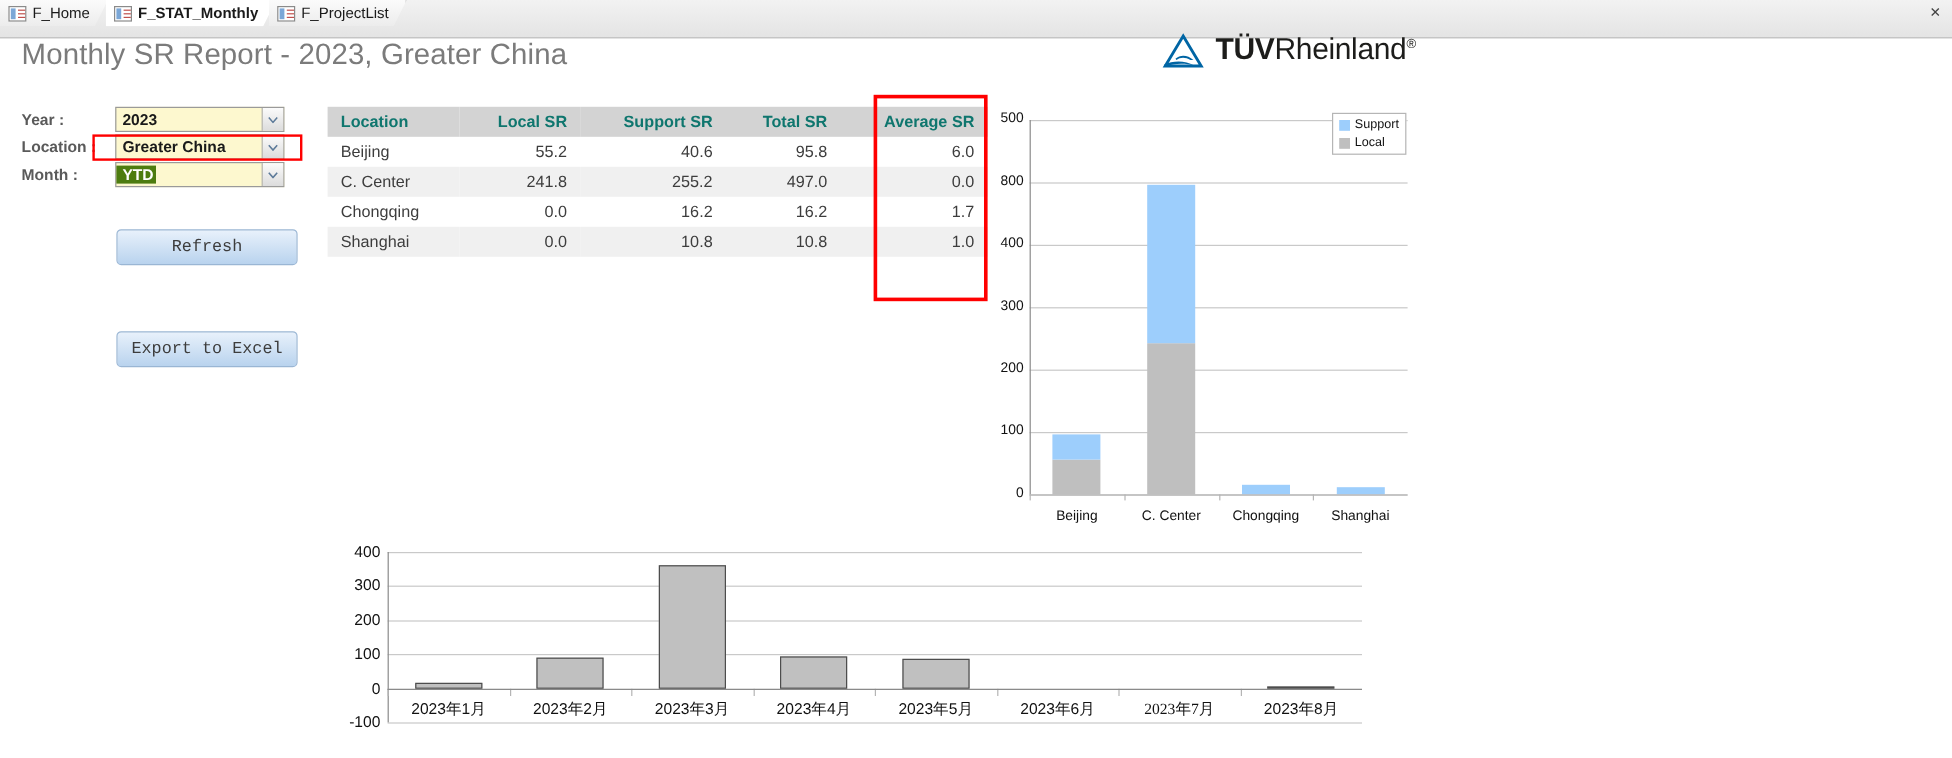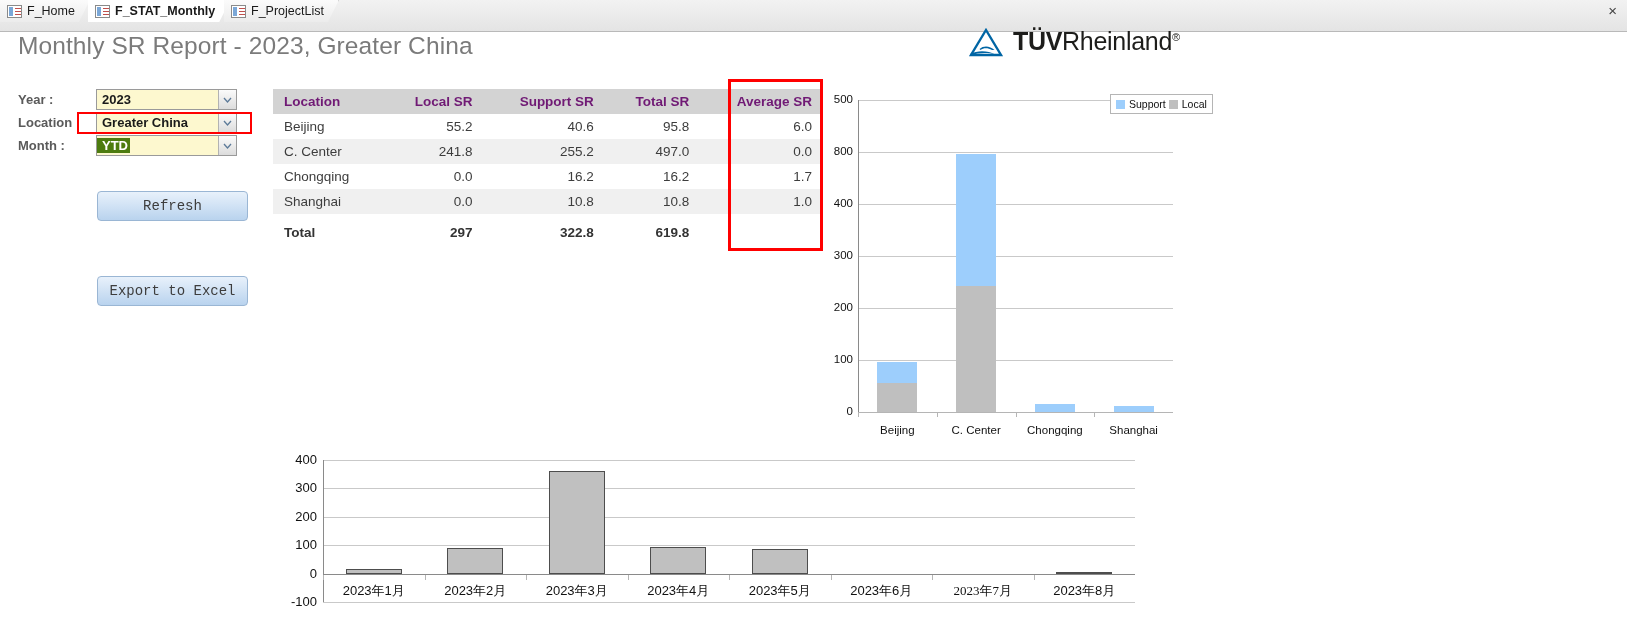--- a/index.html
+++ b/index.html
@@ -105,21 +105,21 @@
     font-family: "Liberation Mono", monospace;
     font-size: 14px; color: #3d3d3d;
     display: flex; align-items: center; justify-content: center;
     cursor: pointer;
   }
 
   
   .table-wrap { position: absolute; left: 273px; top: 89px; width: 550px; }
   table.data { border-collapse: collapse; width: 550px; font-size: 13.5px; }
   table.data th {
-    background: #d3d3d3; color: #701a75; font-weight: bold;
+    background: #d3d3d3; color: #0f766e; font-weight: bold;
     padding: 5px 11px; text-align: right; white-space: nowrap;
   }
   table.data th.loc { text-align: left; }
   table.data td {
     padding: 5px 11px; text-align: right; color: #3d3d3d; white-space: nowrap;
   }
   table.data td.loc { text-align: left; }
   table.data tr.alt td { background: #f0f0f0; }
   table.data tr.total td { font-weight: bold; color: #333; padding-top: 11px; }
   .redbox-col {
@@ -135,21 +135,21 @@
   }
   .gridline { position: absolute; height: 1px; background: #c9c9c9; }
   .axis-line { position: absolute; background: #8a8a8a; }
   .bar { position: absolute; }
   .cat-label {
     position: absolute; font-size: 11.5px; color: #111; text-align: center;
   }
   .legend {
     position: absolute; background: #ffffff;
     border: 1px solid #b5b5b5; padding: 3px 5px;
-    display: flex; gap: 3px;
+    display: flex; flex-direction: column; gap: 3px;
   }
   .legend-row { display: flex; align-items: center; gap: 4px; }
   .legend-swatch { width: 9px; height: 9px; display: block; }
   .legend-text { font-size: 10.5px; color: #111; }
 
   .bar2 { position: absolute; background: #c0c0c0; border: 1px solid #4d4d4d; }
   .m-label { position: absolute; font-size: 13px; color: #111; text-align: center; }
 </style>
 </head>
 <body>
@@ -249,27 +249,20 @@
         <td>16.2</td>
         <td>16.2</td>
         <td>1.7</td>
       </tr>
       <tr class="alt">
         <td class="loc">Shanghai</td>
         <td>0.0</td>
         <td>10.8</td>
         <td>10.8</td>
         <td>1.0</td>
-      </tr>
-      <tr class="total">
-        <td class="loc">Total</td>
-        <td>297</td>
-        <td>322.8</td>
-        <td>619.8</td>
-        <td></td>
       </tr>
     </tbody>
   </table>
 </div>
 <div class="redbox-col"></div>
 
 <div class="chart-box" id="chart1" style="left:828px; top:92px; width:350px; height:345px;">
     <div class="gridline" style="left: 30px; top: 320px; width: 315px;"></div>
     <div class="axis-label" style="left: 0px; top: 313px; width: 25px; text-align: right;">0</div>
     <div class="gridline" style="left: 30px; top: 268px; width: 315px;"></div>

